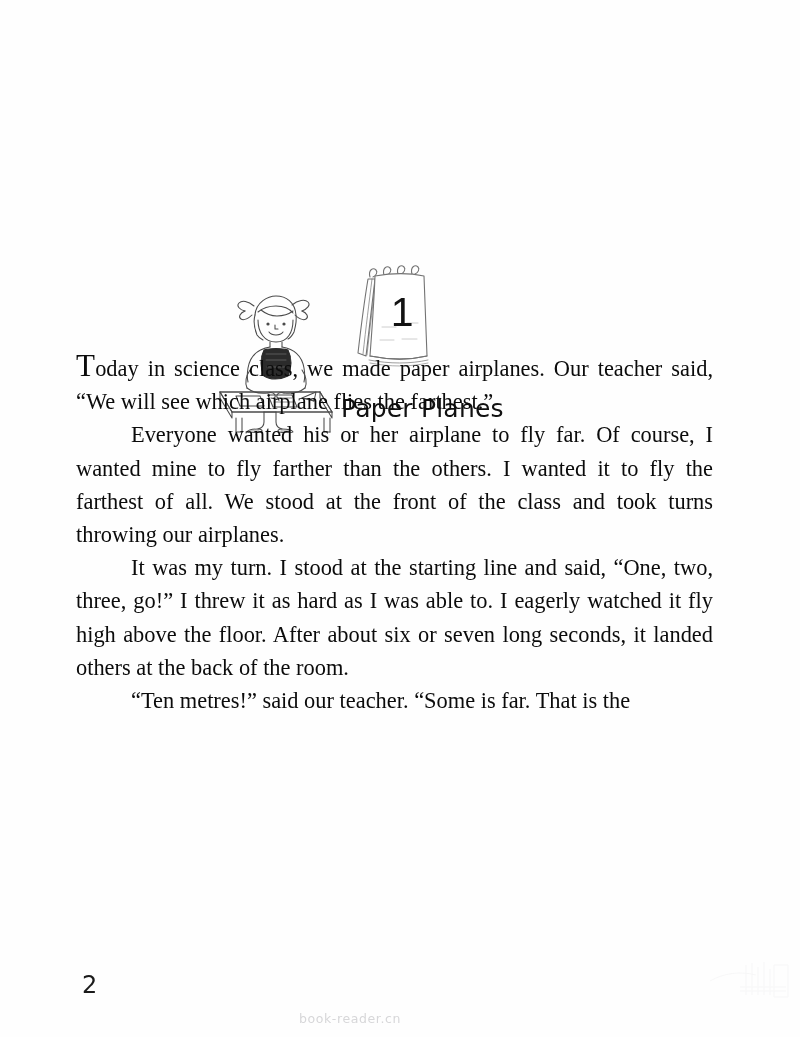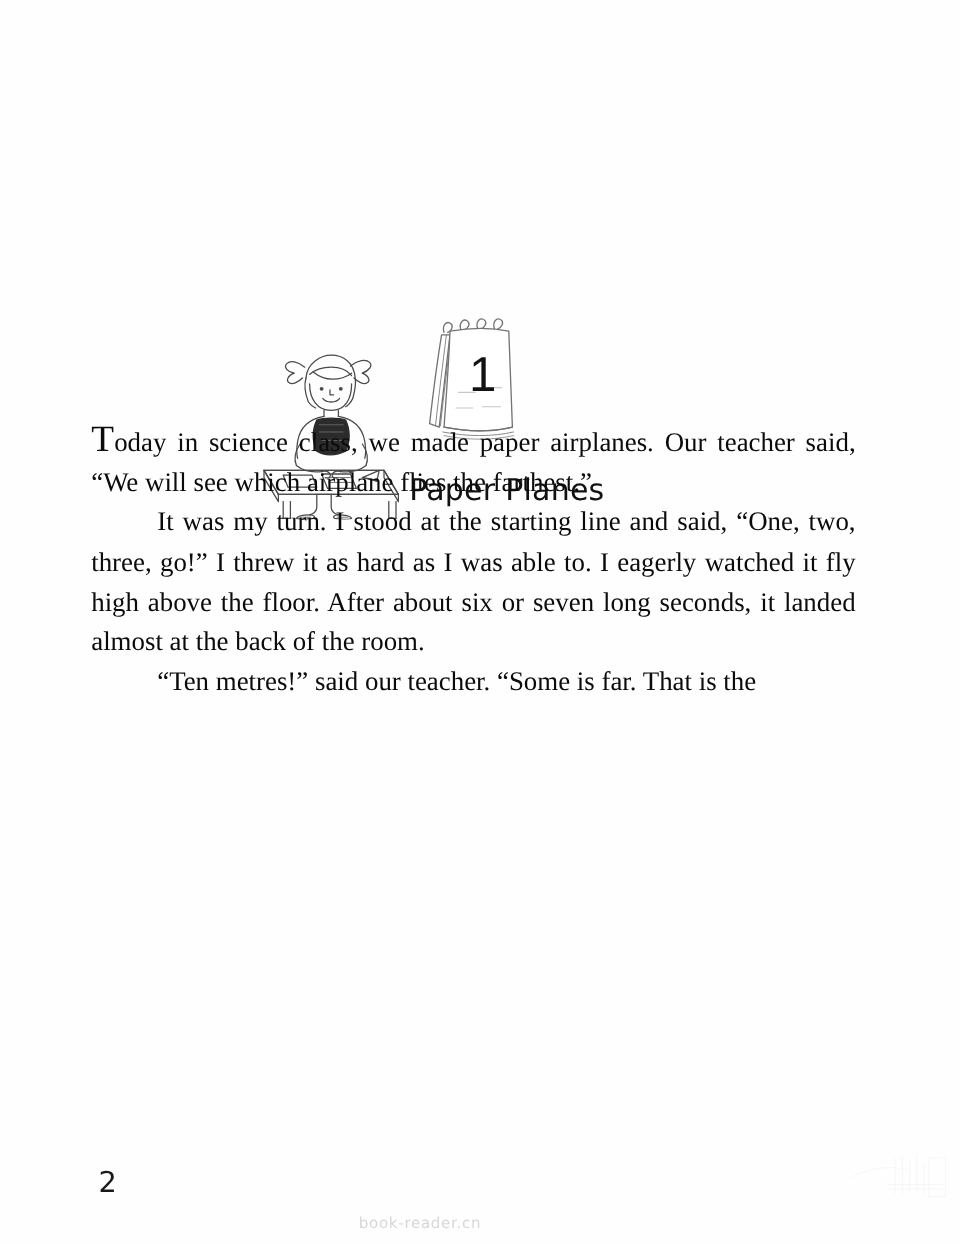--- a/index.html
+++ b/index.html
@@ -246,21 +246,22 @@
       </svg>
     </div>
 
     <div class="chapter-number-glyph">1</div>
 
     <h1 class="chapter-title">Paper Planes</h1>
   </div>
 
   <div class="body-text" id="body-text">
       <p class="first"><span class="dropcap">T</span>oday in science class, we made paper airplanes. Our teacher said, “We will see which airplane flies the farthest.”</p>
-      <p>It was my turn. I stood at the starting line and said, “One, two, three, go!” I threw it as hard as I was able to. I eagerly watched it fly high above the floor. After about six or seven long seconds, it landed almost at the back of the room.</p>
+      <p>Everyone wanted his or her airplane to fly far. Of course, I wanted mine to fly farther than the others. I wanted it to fly the farthest of all. We stood at the front of the class and took turns throwing our airplanes.</p>
+      <p>It was my turn. I stood at the starting line and said, “One, two, three, go!” I threw it as hard as I was able to. I eagerly watched it fly high above the floor. After about six or seven long seconds, it landed others at the back of the room.</p>
       <p class="last-line-left">“Ten metres!” said our teacher. “Some is far. That is the</p>
     </div>
 
   <div class="page-number">2</div>
 
   <div class="watermark">book-reader.cn</div>
 
   <div class="scan-artifact">
     <svg viewBox="0 0 92 46" xmlns="http://www.w3.org/2000/svg" stroke="#ececee" stroke-width="0.8" fill="none">
       <path d="M10 28 C24 20 40 18 56 22"></path>

